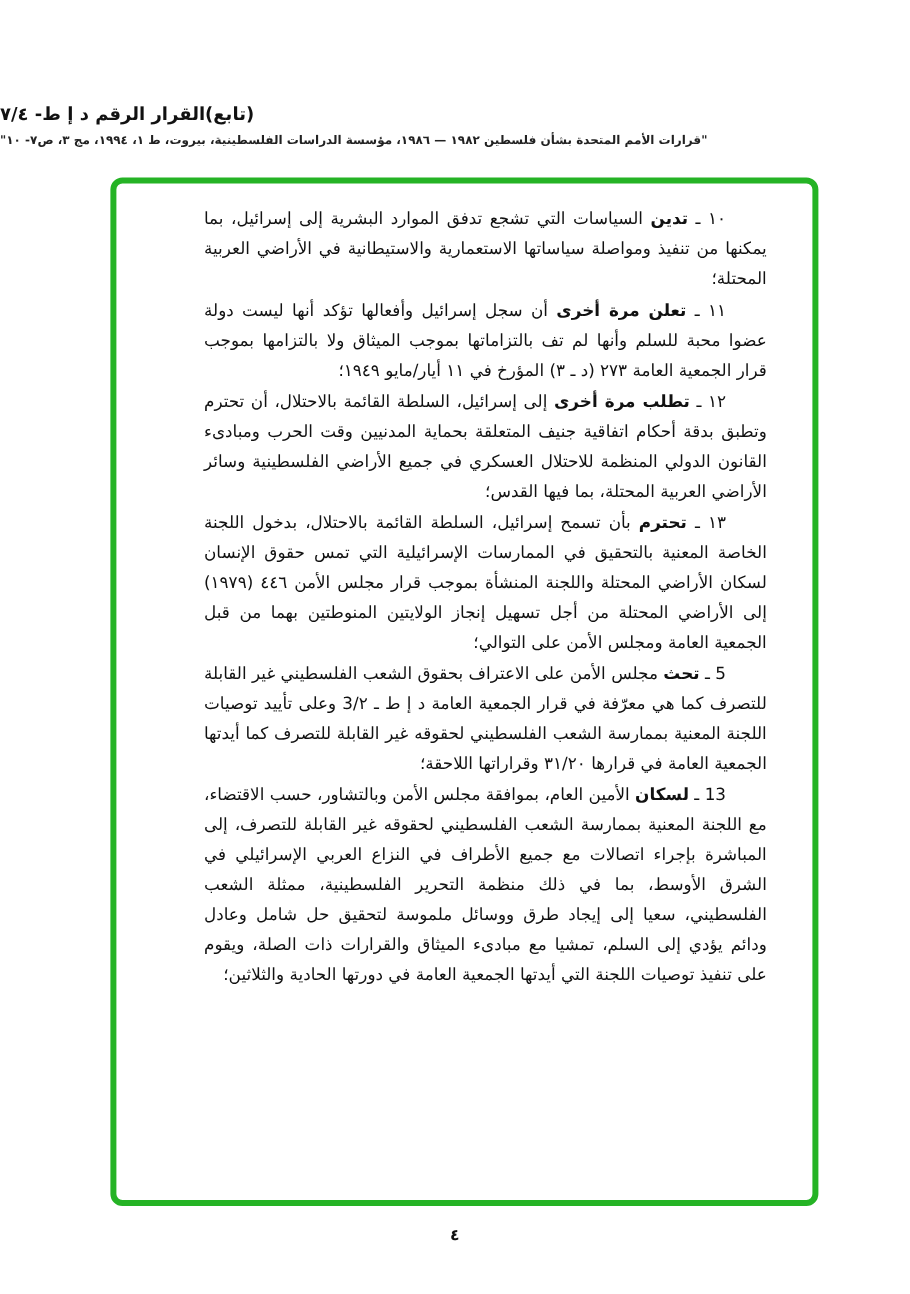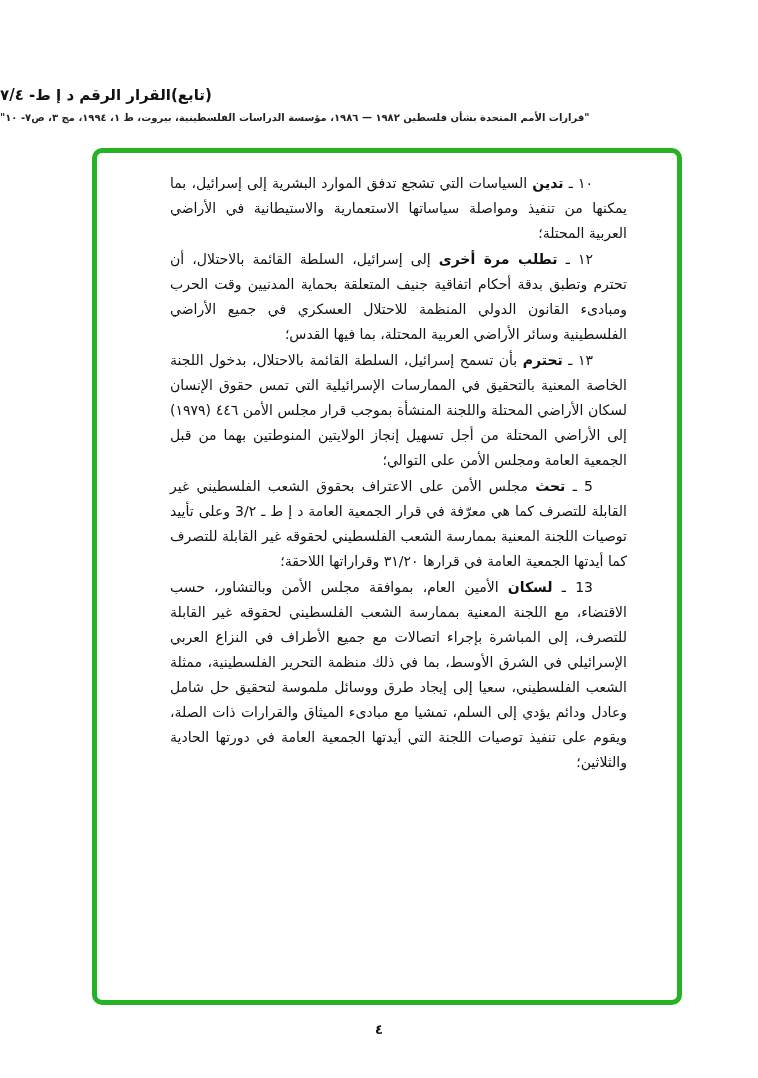--- a/index.html
+++ b/index.html
@@ -40,21 +40,21 @@
     height: 857px;
     box-sizing: border-box;
     border: 5px solid #25b325;
     border-radius: 10px;
     padding: 18px 38px 14px 73px;
     direction: rtl;
     text-align: justify;
     overflow: hidden;
   }
   .para {
-    margin: 0 12px 1px 0;
+    margin: 0 0 1px 0;
     font-size: 14px;
     line-height: 25px;
     text-indent: 34px;
   }
   .para .lead { font-weight: bold; }
   .footer {
     position: absolute;
     top: 1022px;
     left: 0;
     right: 0;
@@ -75,20 +75,25 @@
   </div>
 
   <div class="content-box" dir="rtl" lang="ar" style="border-color: rgb(37, 179, 37);">
 
     <p class="para">
       <span class="num">١٠ ـ</span>
       <span class="lead">تدين</span>
       <span class="txt">السياسات التي تشجع تدفق الموارد البشرية إلى إسرائيل، بما يمكنها من تنفيذ ومواصلة سياساتها الاستعمارية والاستيطانية في الأراضي العربية المحتلة؛</span>
     </p>
 
+    <p class="para">
+      <span class="num">١١ ـ</span>
+      <span class="lead">تعلن مرة أخرى</span>
+      <span class="txt">أن سجل إسرائيل وأفعالها تؤكد أنها ليست دولة عضوا محبة للسلم وأنها لم تف بالتزاماتها بموجب الميثاق ولا بالتزامها بموجب قرار الجمعية العامة ٢٧٣ (د ـ ٣) المؤرخ في ١١ أيار/مايو ١٩٤٩؛</span>
+    </p>
 
     <p class="para">
       <span class="num">١٢ ـ</span>
       <span class="lead">تطلب مرة أخرى</span>
       <span class="txt">إلى إسرائيل، السلطة القائمة بالاحتلال، أن تحترم وتطبق بدقة أحكام اتفاقية جنيف المتعلقة بحماية المدنيين وقت الحرب ومبادىء القانون الدولي المنظمة للاحتلال العسكري في جميع الأراضي الفلسطينية وسائر الأراضي العربية المحتلة، بما فيها القدس؛</span>
     </p>
 
     <p class="para">
       <span class="num">١٣ ـ</span>
       <span class="lead">تحترم</span>

